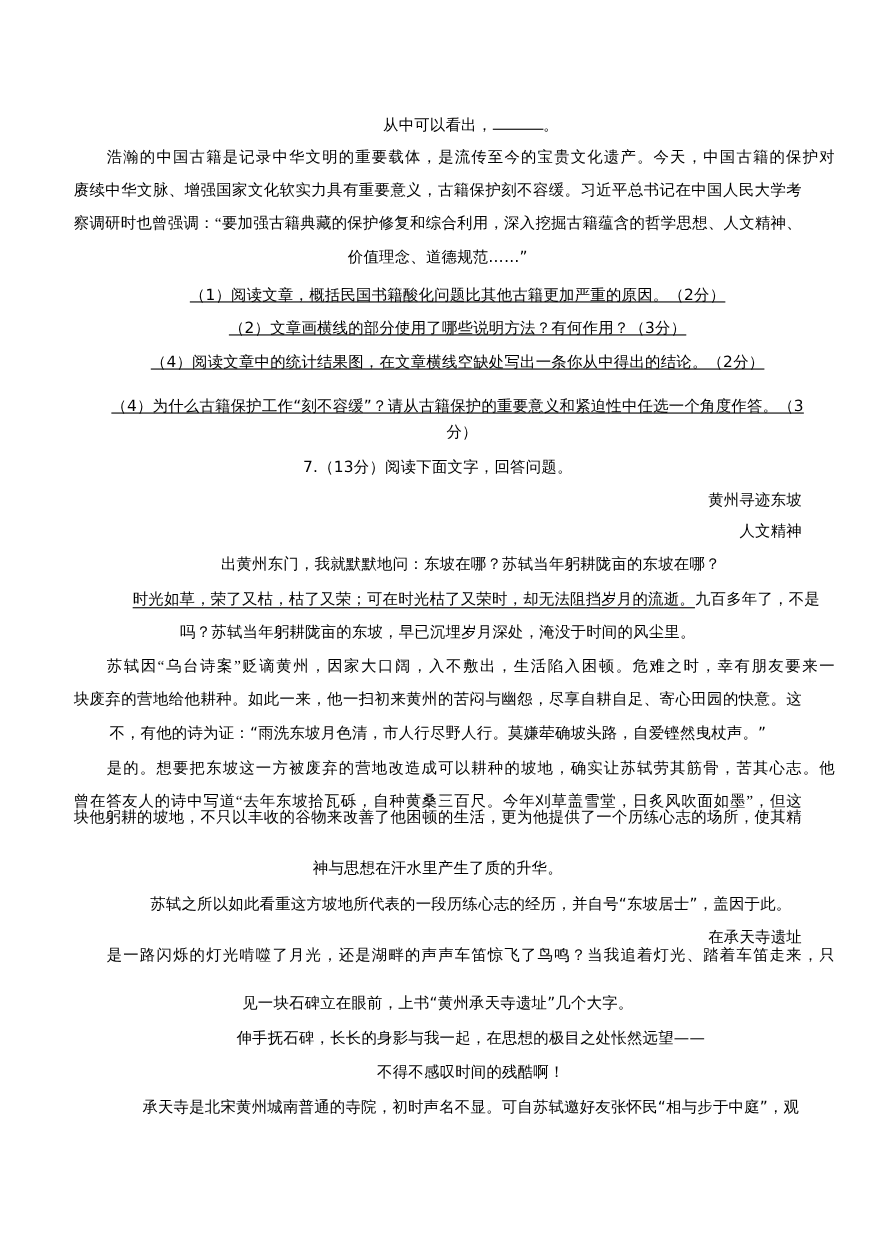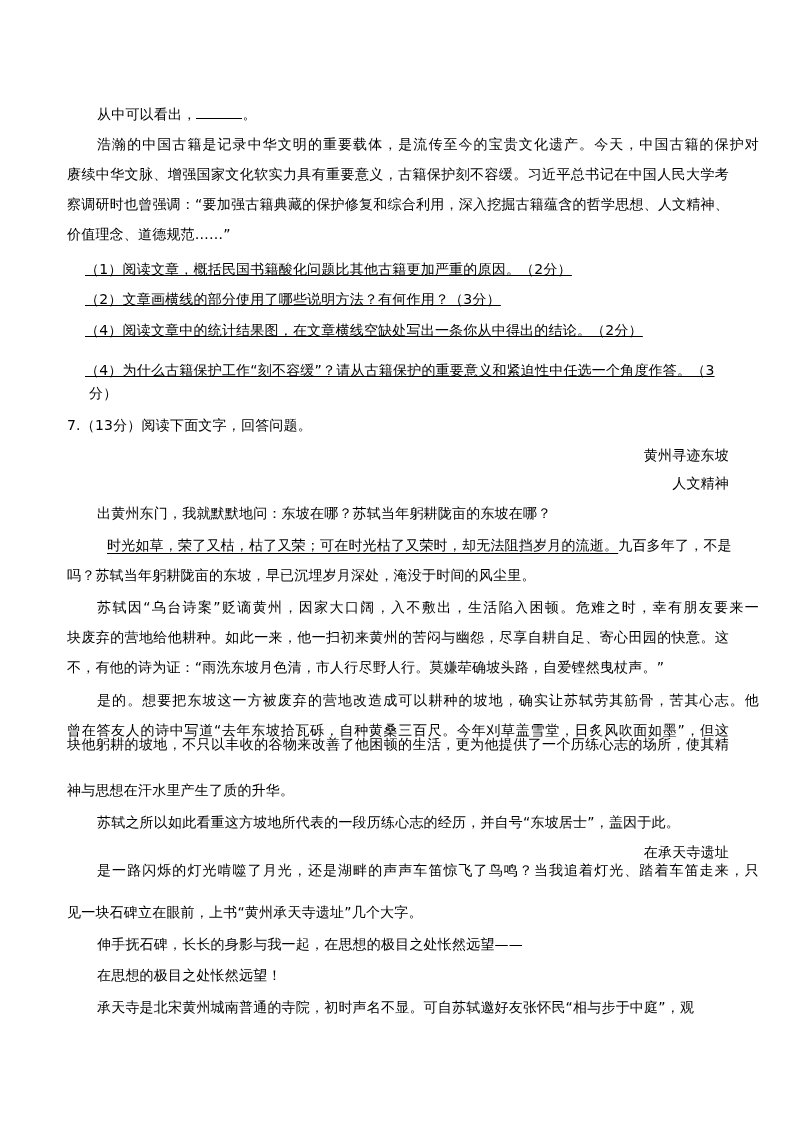--- a/index.html
+++ b/index.html
@@ -1,26 +1,26 @@
 <!DOCTYPE html>
 <html><head>
 <meta charset="utf-8">
 <style>
   html, body { margin: 0; padding: 0; background: #ffffff; }
   body { width: 794px; height: 1123px; position: relative; overflow: hidden;
          font-family: "DejaVu Sans", "Liberation Sans", sans-serif; color: #000; }
   .page { position: absolute; left: 67px; top: 100px; width: 662px; }
   .line { position: absolute; left: 0; width: 662px; font-size: 14px; line-height: 18px;
-          white-space: nowrap; letter-spacing: 0.2px; }
+          white-space: nowrap; letter-spacing: 0.2px; text-align: center; }
   .ind { padding-left: 30px; }
   .ind2 { padding-left: 18px; text-decoration: underline; }
   .center { text-align: right; }
   .ul { text-decoration: underline; text-underline-offset: 3px; margin-left: 10px; }
   .blank { display: inline-block; width: 46px; border-bottom: 1px solid #000; height: 12px; vertical-align: baseline; }
-  .justify { text-align: justify; text-align-last: justify; }
+  .justify { text-align: justify; text-align-last: justify; font-family: Liberation Serif, serif; }
 </style>
 </head>
 <body>
 
 <div class="page">
 
   <div class="line ind" style="top:5px">
     <span>从中可以看出，</span><span class="blank"></span><span>。</span>
   </div>
 
@@ -57,16 +57,16 @@
   <div class="line" style="top:681px">神与思想在汗水里产生了质的升华。</div>
 
   <div class="line ind" style="top:713px">苏轼之所以如此看重这方坡地所代表的一段历练心志的经历，并自号“东坡居士”，盖因于此。</div>
 
   <div class="line center" style="top:743px">在承天寺遗址</div>
 
   <div class="line ind justify" style="top:761px">是一路闪烁的灯光啃噬了月光，还是湖畔的声声车笛惊飞了鸟鸣？当我追着灯光、踏着车笛走来，只</div>
   <div class="line" style="top:803px">见一块石碑立在眼前，上书“黄州承天寺遗址”几个大字。</div>
 
   <div class="line ind" style="top:835px">伸手抚石碑，长长的身影与我一起，在思想的极目之处怅然远望——</div>
-  <div class="line ind" style="top:866px">在思想的极目之处怅然远望！</div>
+  <div class="line ind" style="top:866px">不得不感叹时间的残酷啊！</div>
   <div class="line ind" style="top:898px">承天寺是北宋黄州城南普通的寺院，初时声名不显。可自苏轼邀好友张怀民“相与步于中庭”，观</div>
 
 </div>
 
 </body></html>

